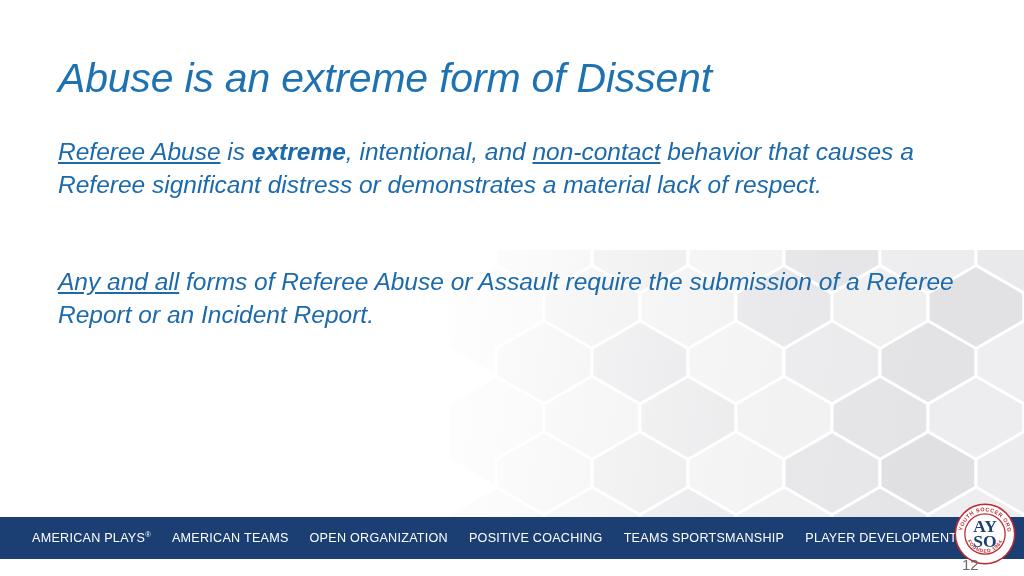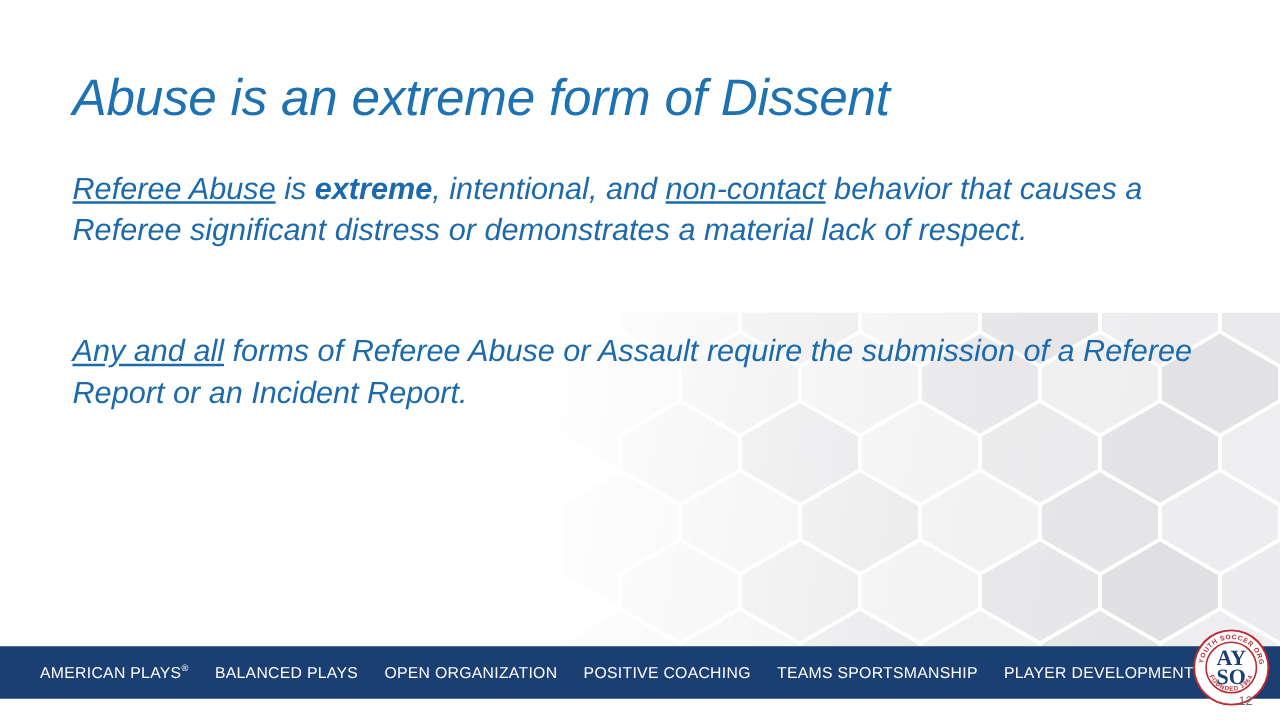--- a/index.html
+++ b/index.html
@@ -90,22 +90,22 @@
     white-space:nowrap;
   }
   #footer-taglines .tag { position:relative; }
   #footer-taglines .tag sup { font-size:7.5px; vertical-align:super; }
 
   
   #page-number {
     position:absolute;
     right:22px; top:556px;
     width:40px;
-    text-align:right;
-    font-size:10px;
+    text-align:left;
+    font-size:15px;
     color:#6a6a6a;
   }
 
   
   #ayso-logo {
     position:absolute;
     left:954px; top:503px;
     width:62px; height:62px;
   }
   #ayso-logo svg { display:block; }
@@ -188,21 +188,21 @@
     <p class="para">
       <span class="u">Any and all</span><span> forms of Referee Abuse or Assault require the submission of a Referee Report or an Incident Report.</span>
     </p>
 
   </div>
 
   <div id="footer-band"></div>
 
   <div id="footer-taglines">
     <span class="tag"><span>AMERICAN PLAYS</span><sup>®</sup></span>
-    <span class="tag">BALANCED PLAYS</span>
+    <span class="tag">AMERICAN TEAMS</span>
     <span class="tag">OPEN ORGANIZATION</span>
     <span class="tag">POSITIVE COACHING</span>
     <span class="tag">TEAMS SPORTSMANSHIP</span>
     <span class="tag">PLAYER DEVELOPMENT</span>
   </div>
 
   <div id="ayso-logo">
     <svg width="62" height="62" viewBox="0 0 120 120" xmlns="http://www.w3.org/2000/svg" aria-hidden="true">
       <defs>
         <path id="arc-top" d="M 16,60 A 44,44 0 0 1 104,60"></path>

